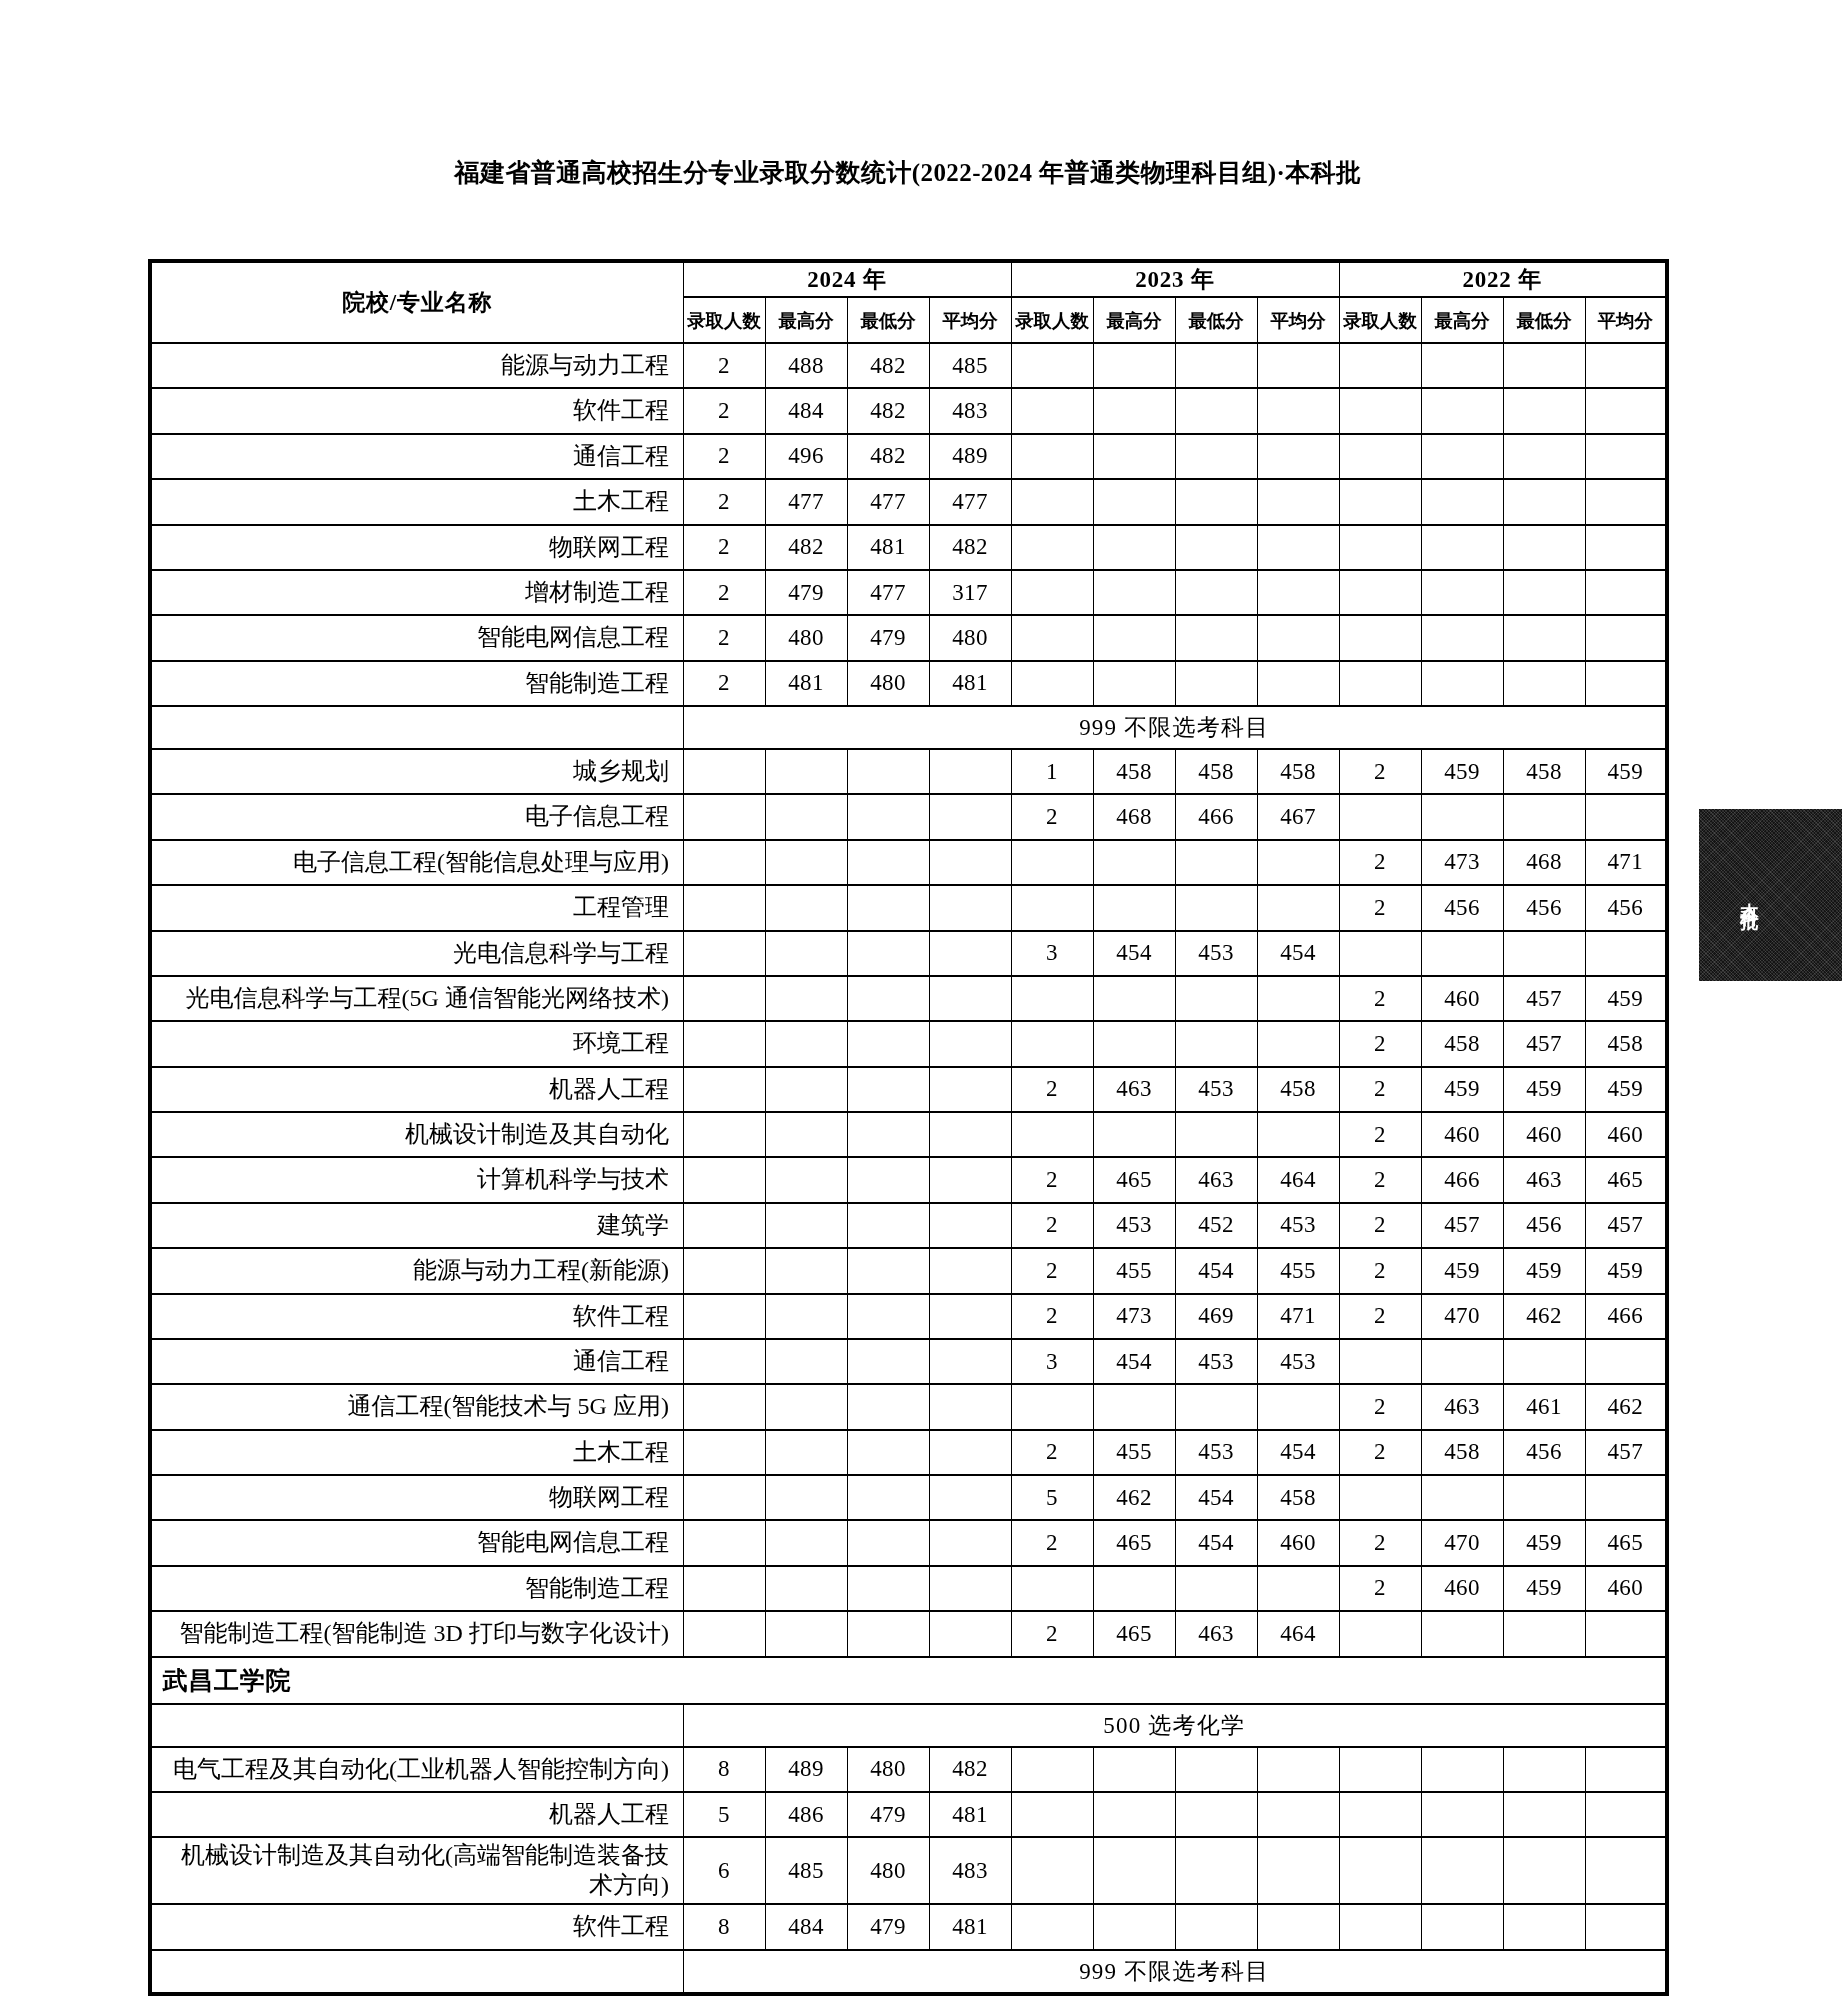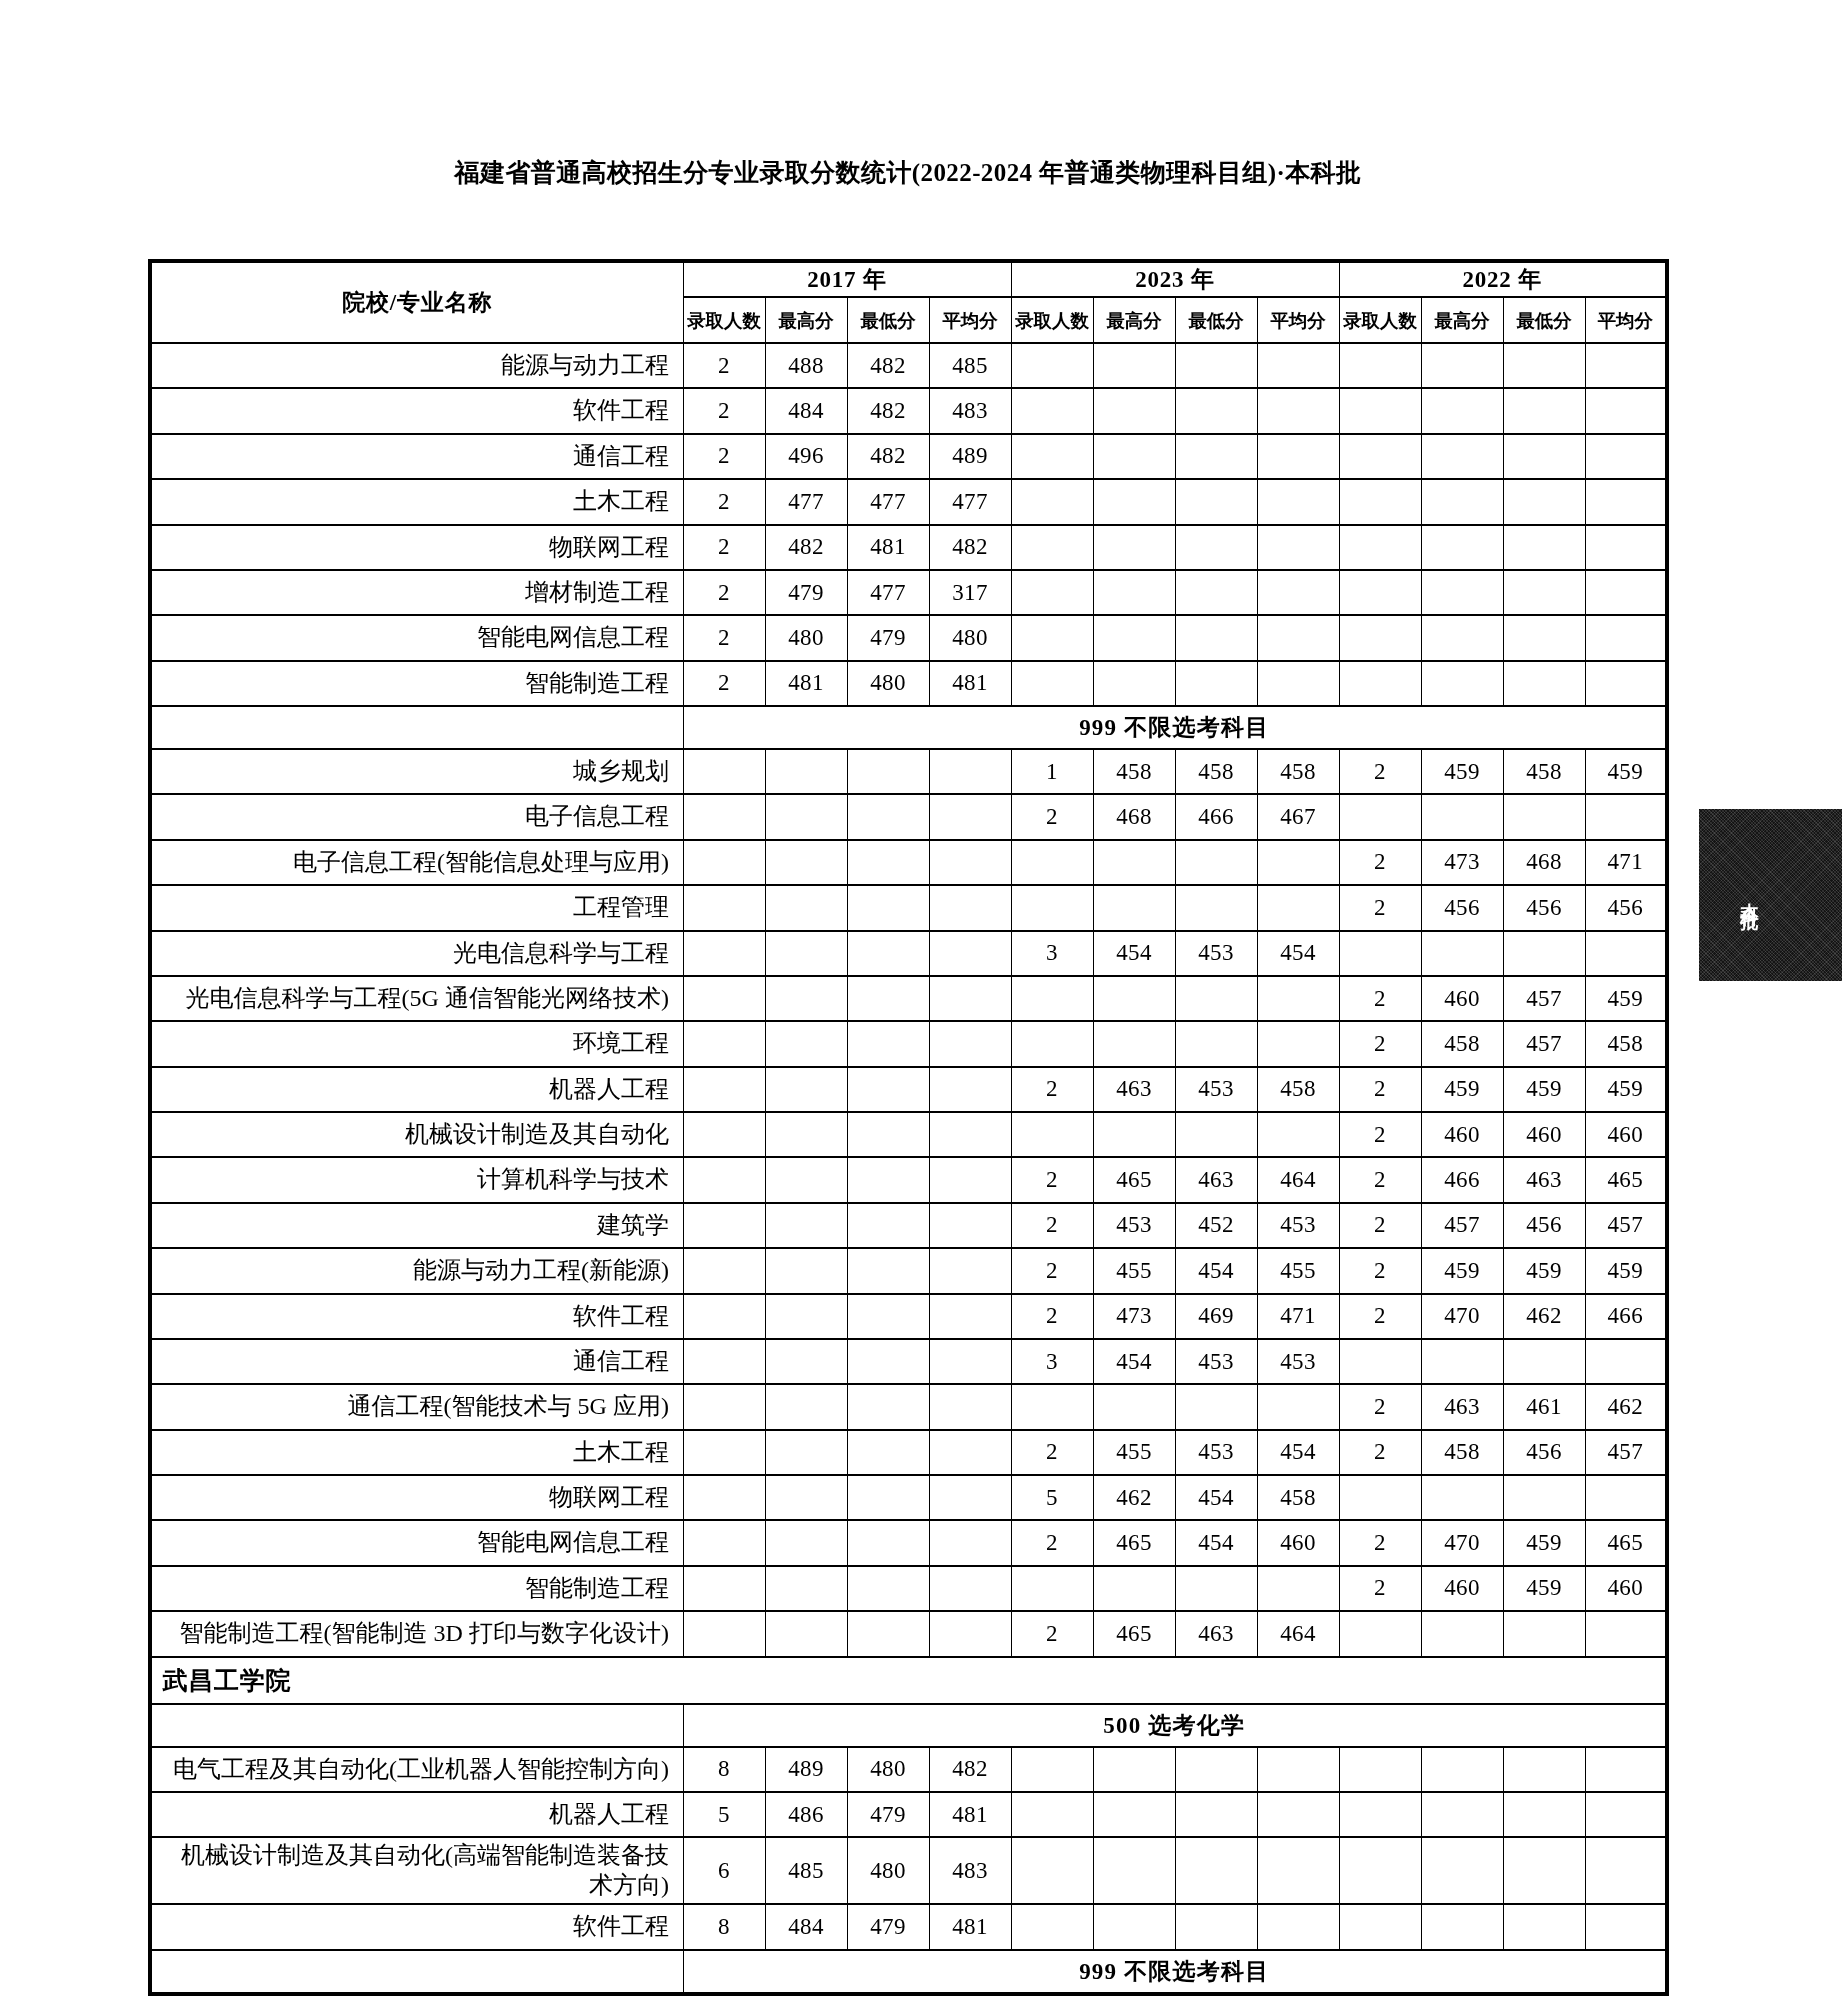--- a/index.html
+++ b/index.html
@@ -58,21 +58,21 @@
   }
   td.score-cell{
     height:37px;
     font-size:23px;
     text-align:center;vertical-align:middle;
     letter-spacing:0.4px;
     padding:0;
   }
   td.note-cell{
     height:39px;
-    font-size:23px;font-weight:bold;
+    font-size:23px;font-weight:normal;
     text-align:center;vertical-align:middle;
     letter-spacing:1.2px;
   }
   td.note-spacer{height:39px;}
   td.college-cell{
     height:43px;
     font-size:25px;font-weight:bold;
     text-align:left;vertical-align:middle;
     padding-left:10.4px;
     letter-spacing:0.8px;
@@ -105,21 +105,21 @@
   <div class="doc-title">福建省普通高校招生分专业录取分数统计(2022-2024 年普通类物理科目组)·本科批</div>
 
   <table class="scores">
     <colgroup>
       <col style="width:533px">
       <col span="12" style="width:82px">
     </colgroup>
     <thead>
       <tr class="years">
         <th class="name-h" rowspan="2">院校/专业名称</th>
-        <th colspan="4">2017 年</th>
+        <th colspan="4">2024 年</th>
         <th colspan="4">2023 年</th>
         <th colspan="4">2022 年</th>
       </tr>
       <tr class="subs" id="sub-header-row">
           <th>录取人数</th>
           <th>最高分</th>
           <th>最低分</th>
           <th>平均分</th>
           <th>录取人数</th>
           <th>最高分</th>

